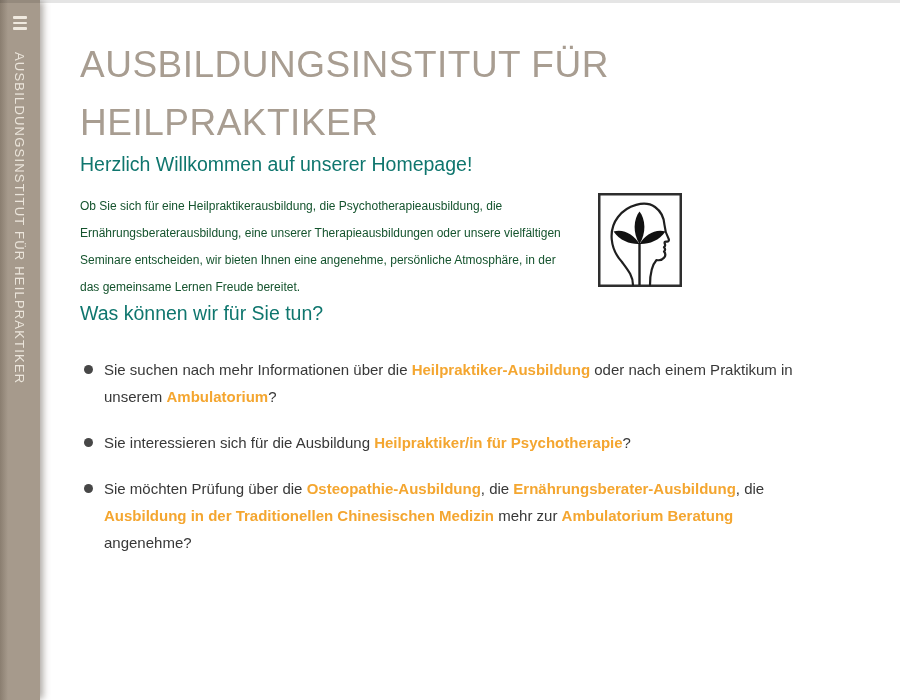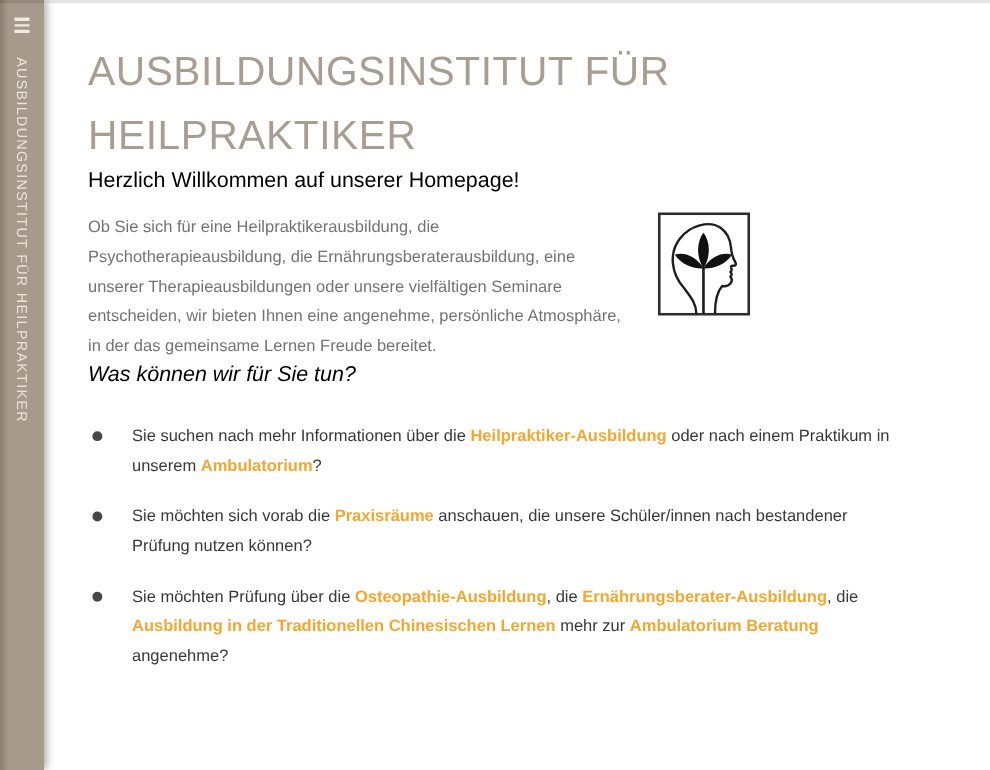--- a/index.html
+++ b/index.html
@@ -58,61 +58,61 @@
     line-height: 58px;
     font-weight: 400;
     letter-spacing: 0.5px;
     color: #a89d91;
   }
   h2.sub-heading {
     margin: 0;
     font-size: 19.5px;
     line-height: 24px;
     font-weight: 400;
-    color: #000000;
+    color: #0f766e;
   }
   .welcome-heading { margin-top: 48px; }
   .intro-row {
     display: flex;
     align-items: flex-start;
     margin-top: 17px;
   }
   .intro-text {
     width: 490px;
-    font-size: 15px;
+    font-size: 12px;
     line-height: 27px;
-    color: #737373;
+    color: #14532d;
   }
   .logo-box {
     margin-left: 28px;
     width: 84px; height: 94px;
     flex-shrink: 0;
   }
-  .section-heading { margin-top: 42px; font-style: italic; }
+  .section-heading { margin-top: 42px; }
   ul.bullets {
     list-style: none;
     margin: 31px 0 0 0;
     padding: 0;
     width: 744px;
   }
   ul.bullets li {
     display: flex;
     margin: 0 0 19px 0;
     font-size: 15px;
     line-height: 27px;
     color: #383838;
   }
   .dot {
     width: 9px; height: 9px;
     border-radius: 50%;
     background: #474747;
     margin: 9px 11px 0 4px;
     flex-shrink: 0;
   }
-  .li-text { width: 720px; margin-left: 16px; }
+  .li-text { width: 720px; }
   a.lnk {
     color: #f4a630;
     font-weight: 700;
     text-decoration: none;
     cursor: pointer;
   }
 </style>
 </head>
 <body>
 
@@ -162,21 +162,21 @@
 
   <h2 class="sub-heading section-heading">Was können wir für Sie tun?</h2>
 
   <ul class="bullets">
       <li>
         <span class="dot"></span>
         <span class="li-text"><span>Sie suchen nach mehr Informationen über die </span><a class="lnk" href="#">Heilpraktiker-Ausbildung</a><span> oder nach einem Praktikum in unserem </span><a class="lnk" href="#">Ambulatorium</a><span>?</span></span>
       </li>
       <li>
         <span class="dot"></span>
-        <span class="li-text"><span>Sie möchten sich vorab die </span><a class="lnk" href="#">Praxisräume</a><span> anschauen, die unsere Schüler/innen nach bestandener Prüfung nutzen können?</span></span>
+        <span class="li-text"><span>Sie interessieren sich für die Ausbildung </span><a class="lnk" href="#">Heilpraktiker/in für Psychotherapie</a><span>?</span></span>
       </li>
       <li>
         <span class="dot"></span>
-        <span class="li-text"><span>Sie möchten Prüfung über die </span><a class="lnk" href="#">Osteopathie-Ausbildung</a><span>, die </span><a class="lnk" href="#">Ernährungsberater-Ausbildung</a><span>, die </span><a class="lnk" href="#">Ausbildung in der Traditionellen Chinesischen Lernen</a><span> mehr zur </span><a class="lnk" href="#">Ambulatorium Beratung</a><span> angenehme?</span></span>
+        <span class="li-text"><span>Sie möchten Prüfung über die </span><a class="lnk" href="#">Osteopathie-Ausbildung</a><span>, die </span><a class="lnk" href="#">Ernährungsberater-Ausbildung</a><span>, die </span><a class="lnk" href="#">Ausbildung in der Traditionellen Chinesischen Medizin</a><span> mehr zur </span><a class="lnk" href="#">Ambulatorium Beratung</a><span> angenehme?</span></span>
       </li>
     </ul>
 
 </main>
 
 </body></html>

